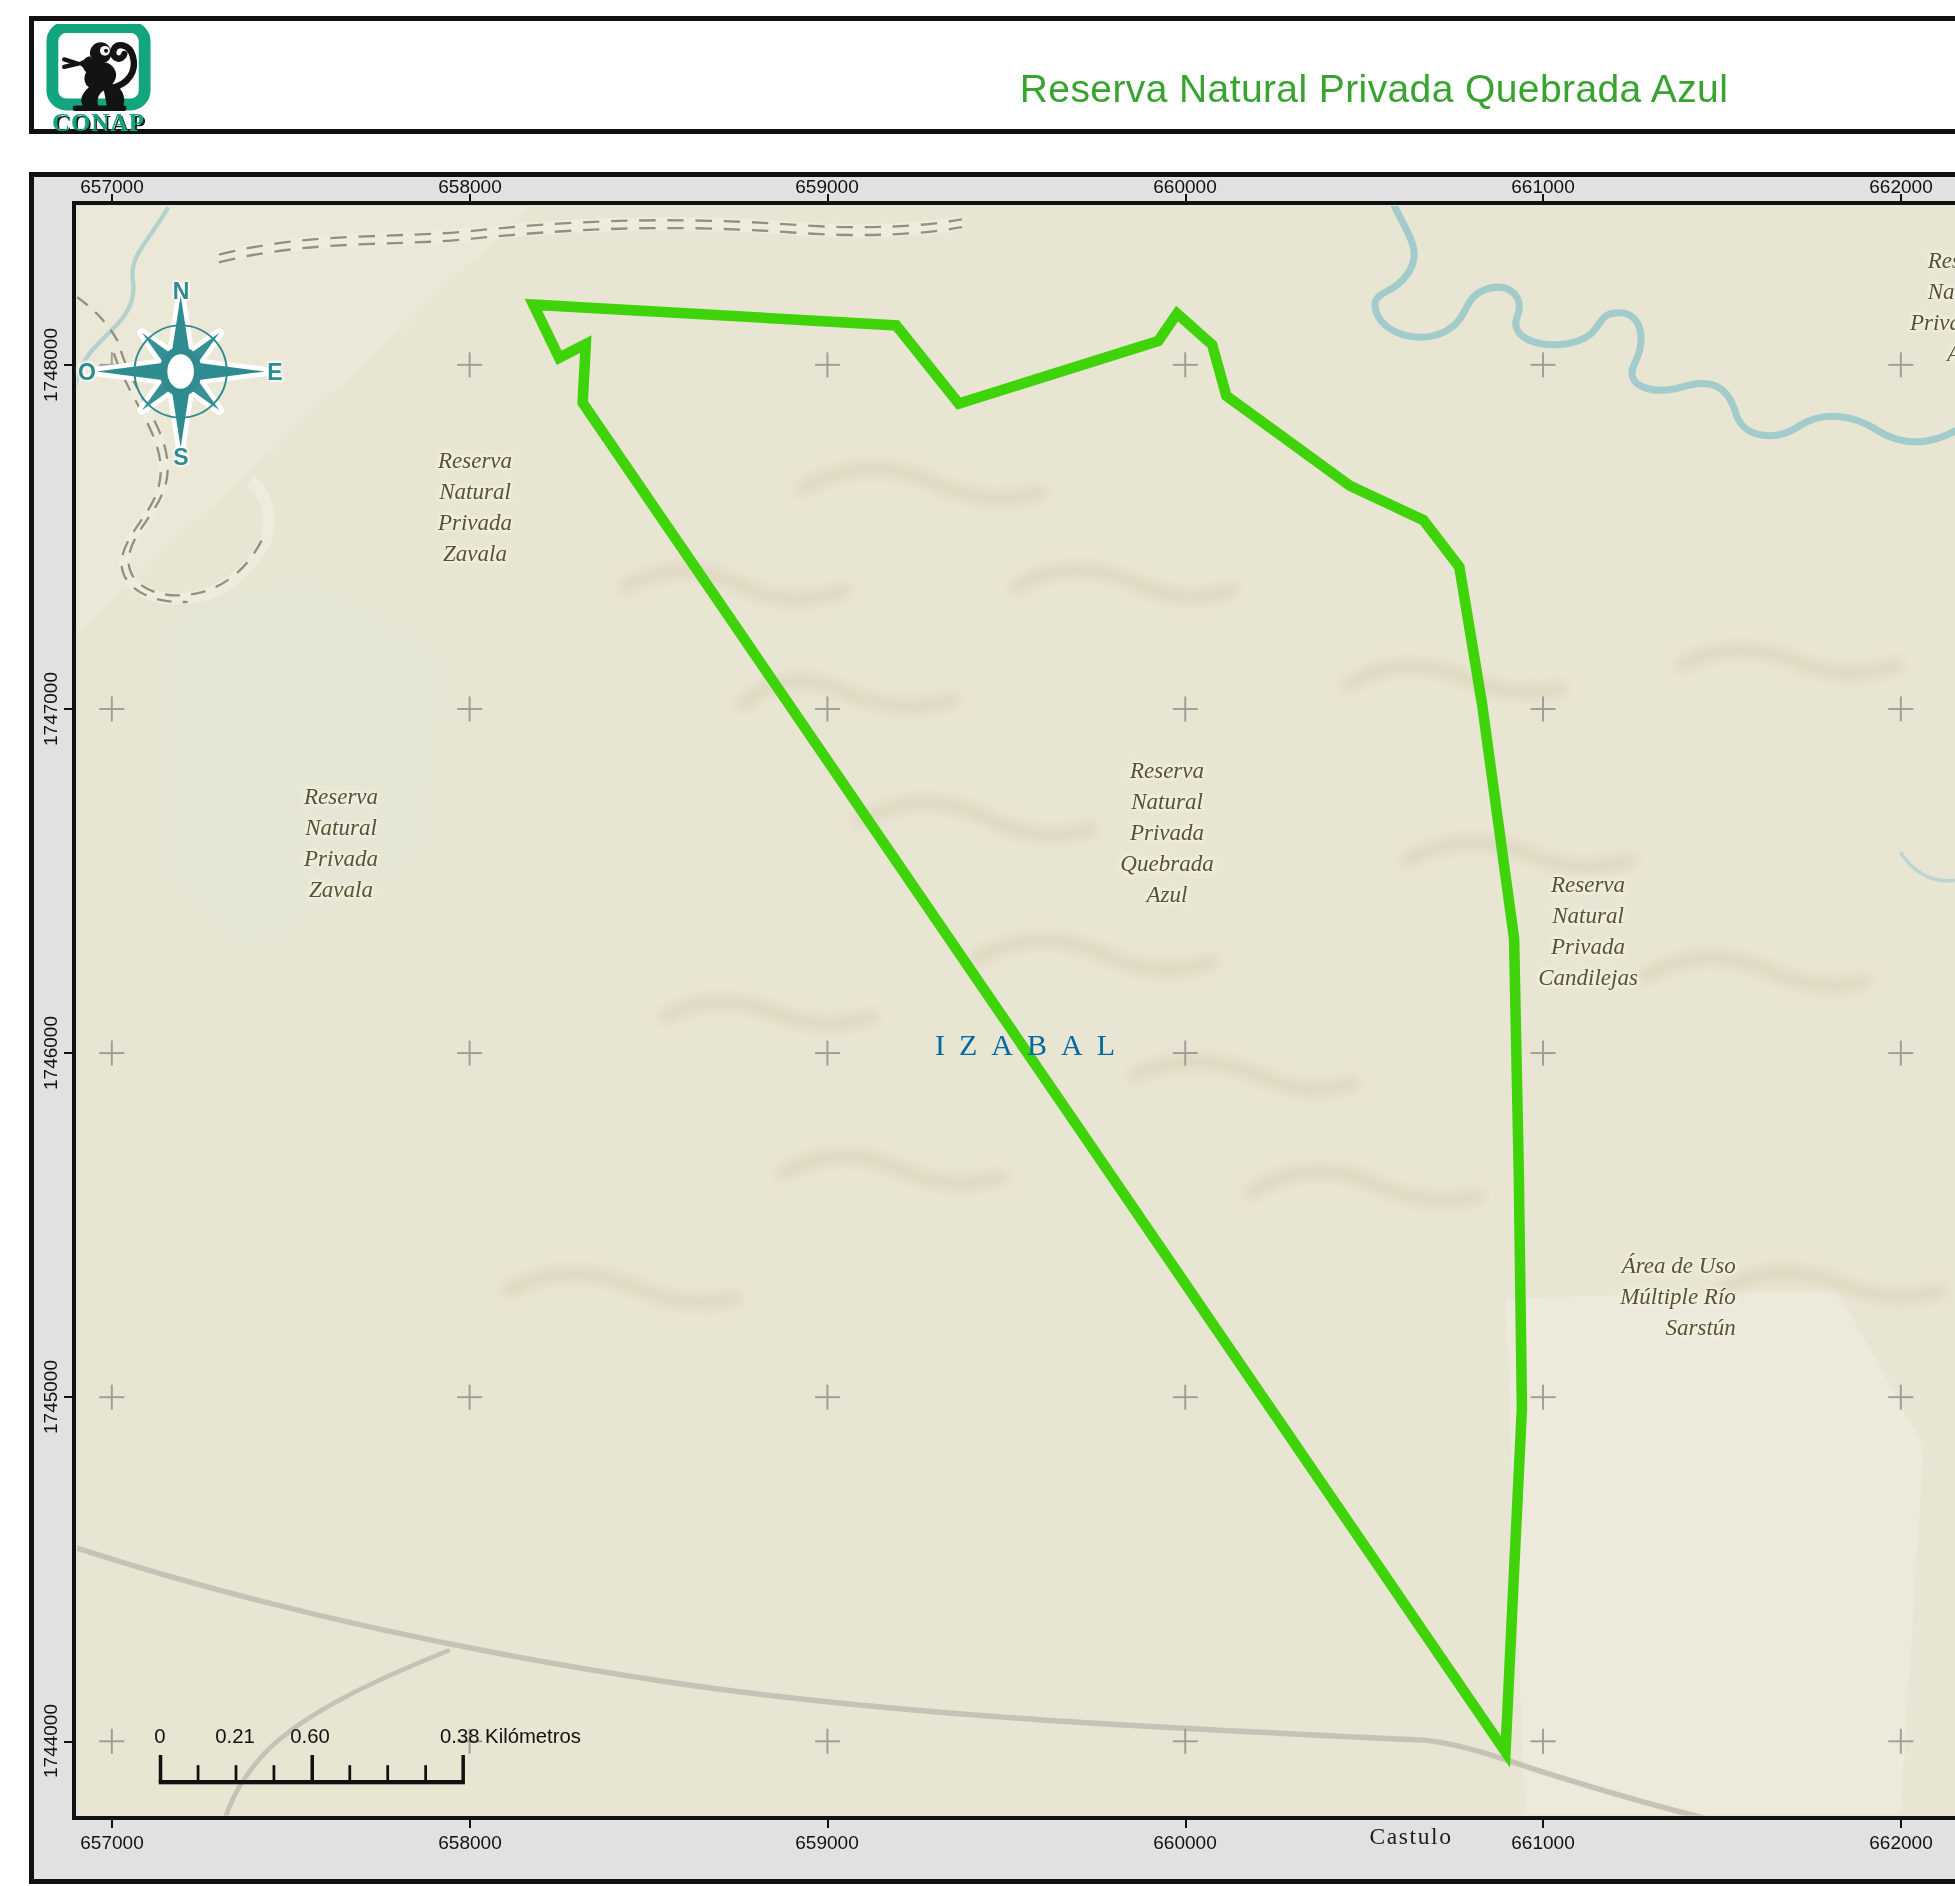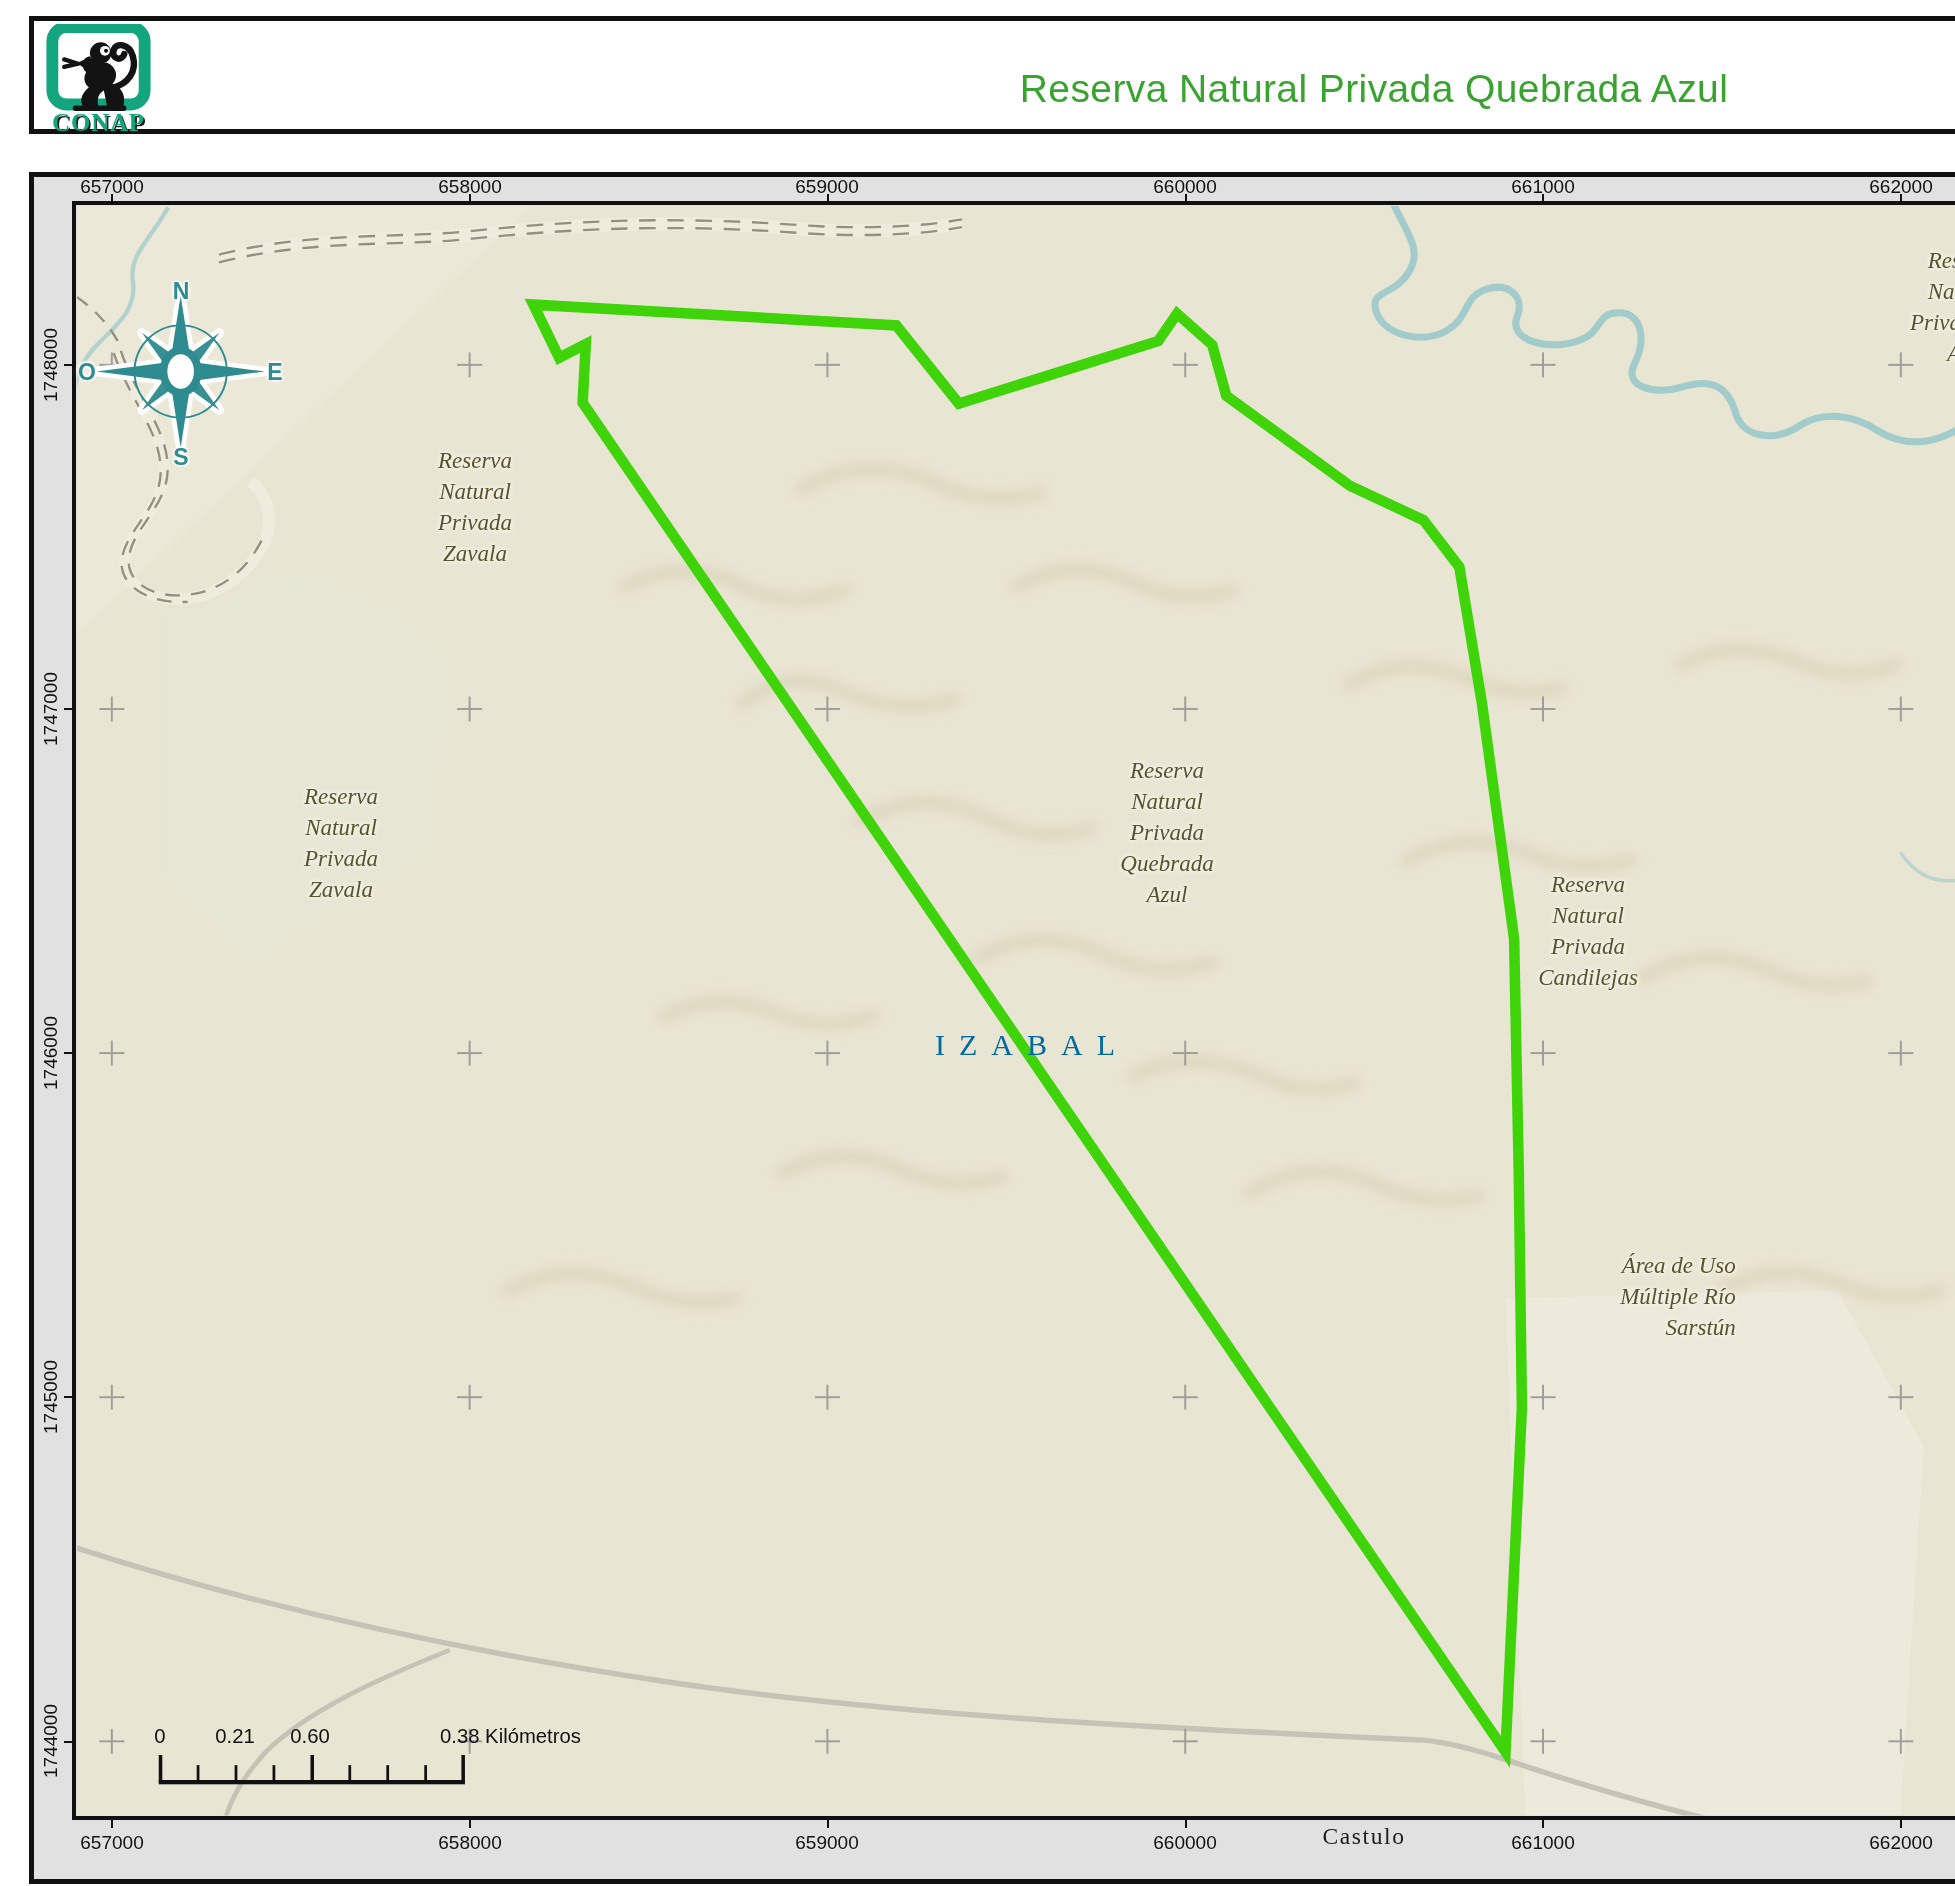--- a/index.html
+++ b/index.html
@@ -32,21 +32,21 @@
   .tick{position:absolute;background:#111;}
 
   
   .map-label{position:absolute;font-family:"Liberation Serif",serif;font-style:italic;
              font-size:23px;line-height:31px;color:#565330;text-align:center;white-space:pre-line;
              transform:translateX(-50%);
              text-shadow:0 0 3.9px #f4f1e4,0 0 5.5px #f4f1e4,0 0 7px #f4f1e4,0.8px 0.8px 3.1px #f4f1e4,-0.8px -0.8px 3.1px #f4f1e4;}
   .map-label.align-right{transform:translateX(-100%);text-align:right;}
   .map-label.dept{font-style:normal;color:#0369a1;font-size:30px;letter-spacing:14px;
                   text-shadow:none;font-weight:normal;}
-  .map-label.place{font-style:normal;color:#1c1c1c;font-size:23.5px;letter-spacing:1.6px;text-shadow:none;}
+  .map-label.place{font-style:normal;color:#1c1c1c;font-size:23.5px;letter-spacing:1.6px;text-shadow:none;margin-left:47px;}
 
   
   .compass-letter{position:absolute;transform:translate(-50%,-50%);font-size:23px;font-weight:bold;
                   color:#2e8b90;text-shadow:0 0 3.9px #fff,0 0 5.5px #fff,0.8px 0.8px 2.3px #fff,-0.8px -0.8px 2.3px #fff;}
 
   
   .sb-label{position:absolute;font-size:20.3px;color:#111;white-space:nowrap;transform:translateX(-50%);}
   .sb-label.with-unit{transform:none;}
 </style>
 </head>

